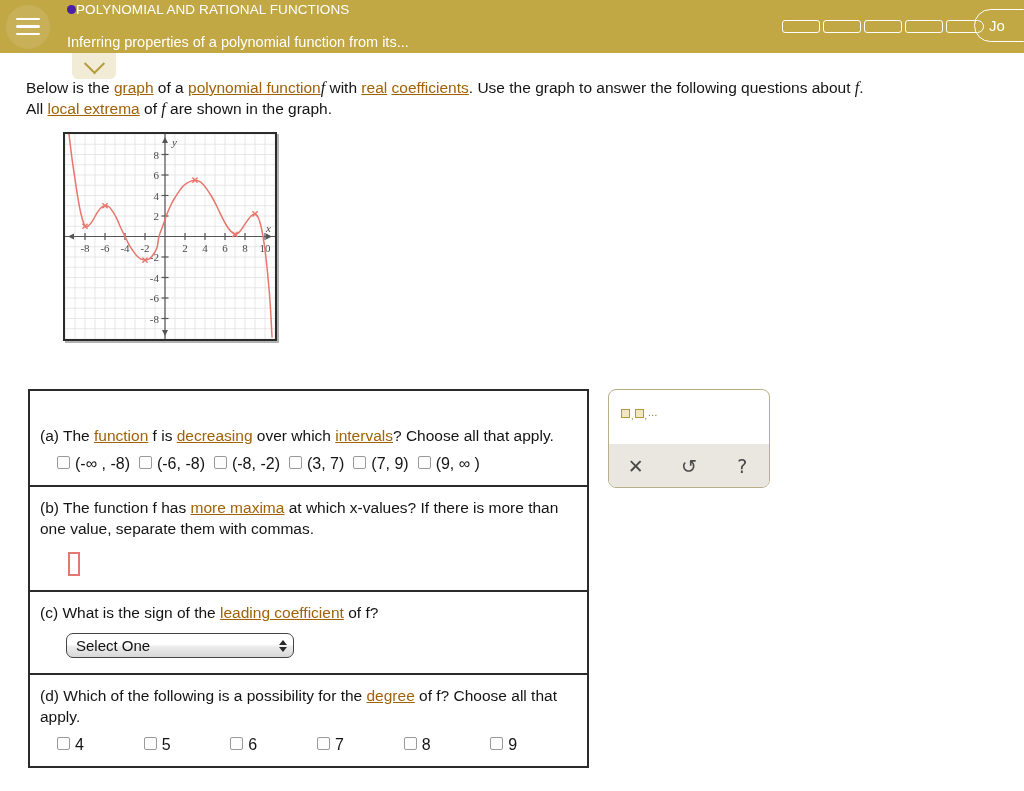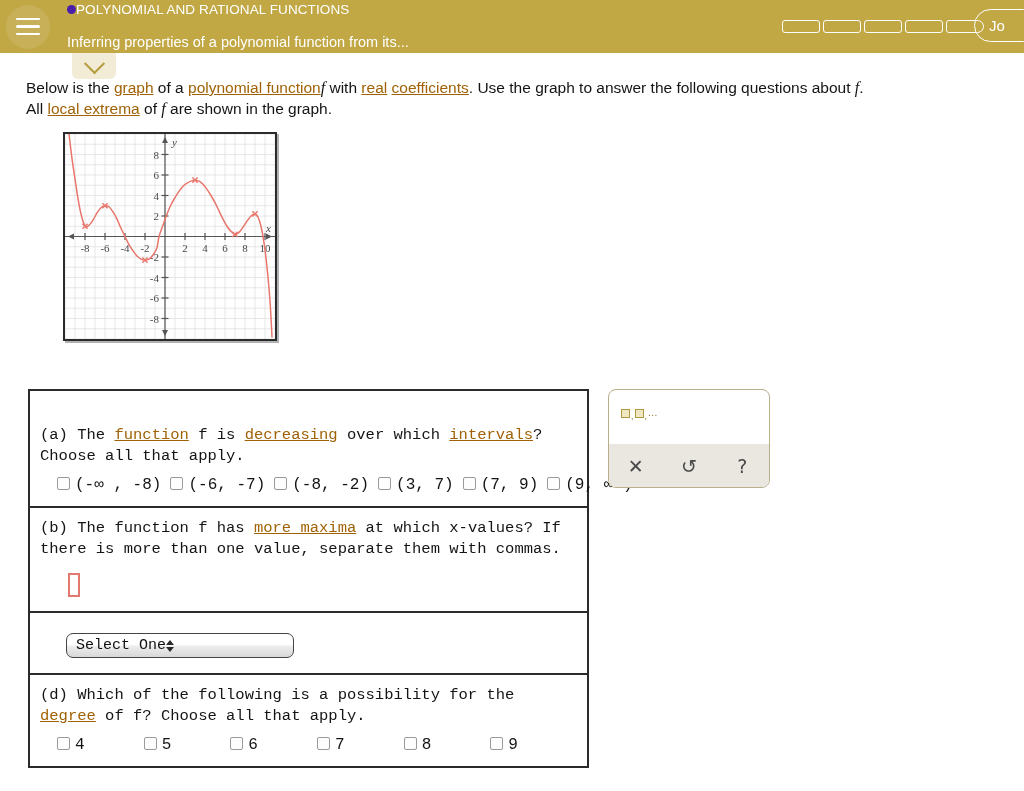--- a/index.html
+++ b/index.html
@@ -167,21 +167,20 @@
     left: 28px;
     top: 389px;
     width: 561px;
     border: 2px solid #2b2b2b;
     background: #ffffff;
     box-sizing: border-box;
   }
   .qsec {
     border-bottom: 2px solid #2b2b2b;
     padding: 10px 10px 12px 10px;
-    font-family: Liberation Mono, monospace;
   }
   .qsec:last-child { border-bottom: none; }
   .qsec.a { padding-top: 34px; }
   .qtext {
     font-size: 15.5px;
     line-height: 21px;
     color: #141414;
   }
   .opt-row {
     margin-top: 9px;
@@ -223,21 +222,21 @@
 
   .selectwrap {
     margin: 10px 0 3px 26px;
     width: 228px;
     height: 25px;
     border: 1.6px solid #444;
     border-radius: 7px;
     background: linear-gradient(#ffffff 0%, #ffffff 45%, #ececec 55%, #d8d8d8 100%);
     display: flex;
     align-items: center;
-    justify-content: flex-start;
+    justify-content: space-between;
     padding: 0 6px 0 9px;
     box-sizing: border-box;
     font-size: 15px;
     color: #111;
     cursor: pointer;
   }
   .spin { display: flex; flex-direction: column; gap: 2px; line-height: 0; }
   .spin i {
     width: 0; height: 0;
     border-left: 4.5px solid transparent;
@@ -446,21 +445,21 @@
     <div class="qtext">
       <span>(a) The </span><span class="lnk">function</span><span> f is </span><span class="lnk">decreasing</span><span> over which </span><span class="lnk">intervals</span><span>? Choose all that apply.</span>
     </div>
     <div class="opt-row">
       <label class="opt">
         <span class="cbox"></span>
         <span>(-∞ , -8)</span>
       </label>
       <label class="opt">
         <span class="cbox"></span>
-        <span>(-6, -7)</span>
+        <span>(-6, -8)</span>
       </label>
       <label class="opt">
         <span class="cbox"></span>
         <span>(-8, -2)</span>
       </label>
       <label class="opt">
         <span class="cbox"></span>
         <span>(3, 7)</span>
       </label>
       <label class="opt">
@@ -475,20 +474,23 @@
   </div>
 
   <div class="qsec">
     <div class="qtext">
       <span>(b) The function f has </span><span class="lnk">more maxima</span><span> at which x-values? If there is more than one value, separate them with commas.</span>
     </div>
     <div class="mathbox"></div>
   </div>
 
   <div class="qsec">
+    <div class="qtext">
+      <span>(c) What is the sign of the </span><span class="lnk">leading coefficient</span><span> of f?</span>
+    </div>
     <div class="selectwrap">
       <span>Select One</span>
       <span class="spin">
         <i class="up"></i>
         <i class="down"></i>
       </span>
     </div>
   </div>
 
   <div class="qsec">

